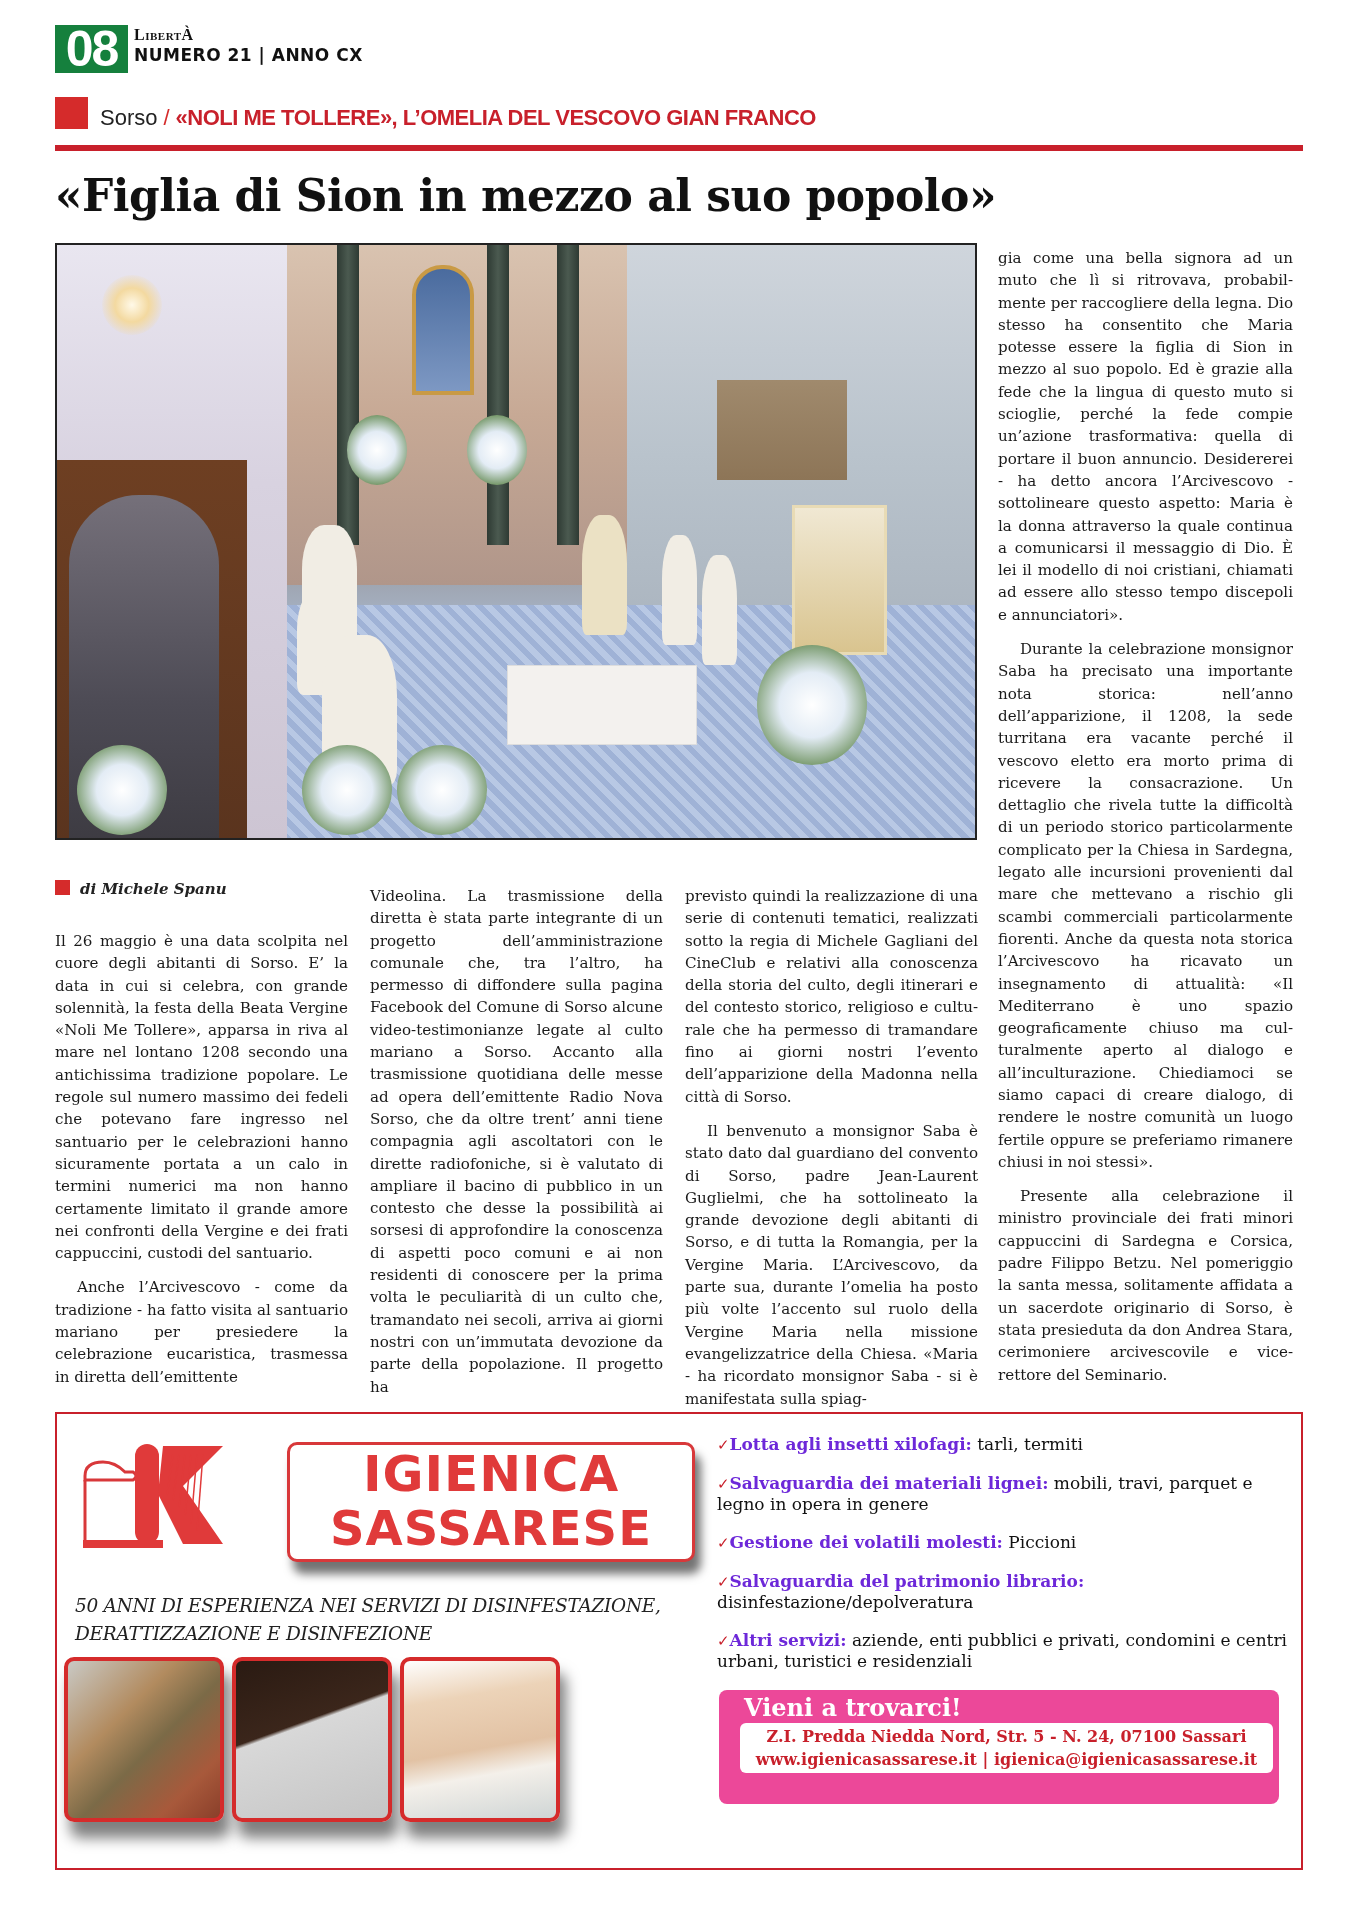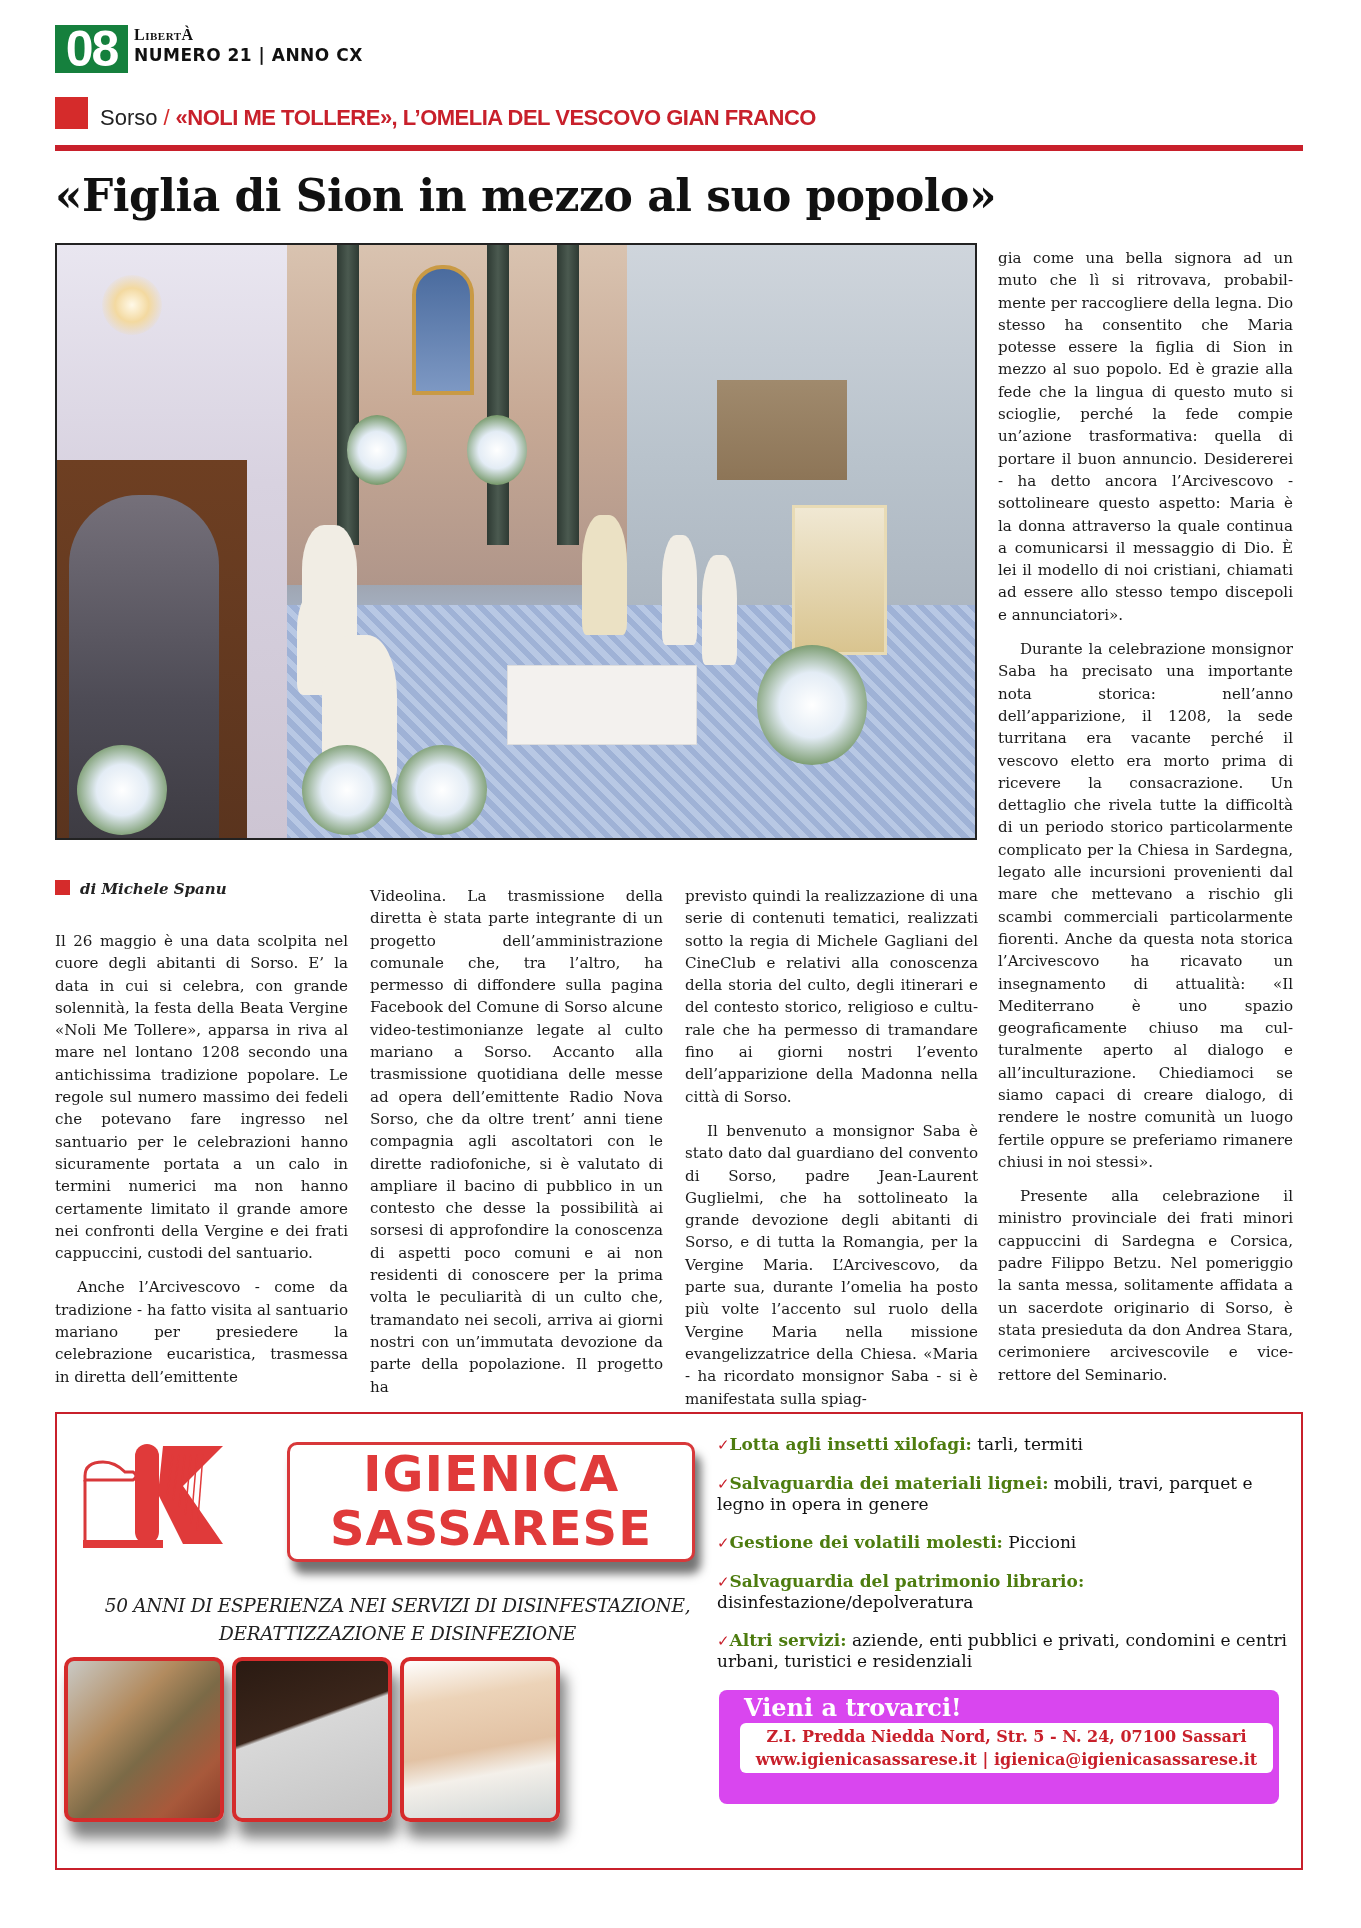--- a/index.html
+++ b/index.html
@@ -55,30 +55,30 @@
   .c4 { left: 998px; top: 235px; width: 295px; }
 
   
   .ad { position: absolute; left: 55px; top: 1412px; width: 1248px; height: 458px; border: 2px solid #c8202b; background: #fff; }
   .ad-logo { position: absolute; left: 18px; top: 22px; width: 155px; height: 120px; }
   .ad-brand-box { position: absolute; left: 230px; top: 28px; width: 408px; height: 120px; border: 3px solid #d8383a; border-radius: 10px; background: #fff;
     box-shadow: 6px 12px 10px rgba(0,0,0,0.55); text-align: center; padding-top: 2px; }
   .ad-brand-1, .ad-brand-2 { font-family: "DejaVu Sans", sans-serif; font-weight: bold; color: #e03a3a; line-height: 54px; }
   .ad-brand-1 { font-size: 50px; letter-spacing: 1px; }
   .ad-brand-2 { font-size: 48px; letter-spacing: 1px; }
-  .ad-tagline { position: absolute; left: 18px; top: 178px; width: 645px; text-align: center; font-family: "DejaVu Serif", serif; font-size: 18.5px; line-height: 28px; color: #222; font-style: italic; letter-spacing: -0.3px; }
+  .ad-tagline { position: absolute; left: 18px; top: 178px; width: 645px; font-family: "DejaVu Serif", serif; font-size: 18.5px; line-height: 28px; color: #222; font-style: italic; letter-spacing: -0.3px; }
   .ad-photo { position: absolute; top: 243px; width: 160px; height: 165px; border: 4px solid #d52b2b; border-radius: 10px; overflow: hidden; box-shadow: 6px 16px 14px rgba(0,0,0,0.5); }
   .ad-photo.p1 { left: 7px; background: linear-gradient(135deg, #c9c9c5 0%, #b28b5f 35%, #7b6a47 55%, #a8593b 80%, #8a3f2a 100%); }
   .ad-photo.p2 { left: 175px; background: linear-gradient(160deg, #2a1a12 0%, #3b261b 40%, #d8d8d8 42%, #c5c5c5 100%); }
   .ad-photo.p3 { left: 343px; background: linear-gradient(170deg, #ffffff 0%, #ecd3b8 25%, #e2c2a4 55%, #f4f0ea 70%, #cfd5d5 100%); }
   .ad-services { position: absolute; left: 660px; top: 20px; width: 570px; font-family: "DejaVu Serif", serif; font-size: 17px; line-height: 20px; color: #111; }
   .ad-service { margin-bottom: 18px; }
   .ad-check { color: #c8202b; font-size: 15px; }
-  .ad-service-title { color: #4d7c0f; font-weight: bold; }
-  .ad-contact { position: absolute; left: 662px; top: 276px; width: 560px; height: 114px; background: #d946ef; border-radius: 8px; padding: 3px 6px 6px 21px; }
+  .ad-service-title { color: #6d28d9; font-weight: bold; }
+  .ad-contact { position: absolute; left: 662px; top: 276px; width: 560px; height: 114px; background: #ec4899; border-radius: 8px; padding: 3px 6px 6px 21px; }
   .ad-contact-title { font-family: "DejaVu Serif", serif; font-weight: bold; font-size: 24px; color: #fff; line-height: 30px; padding-left: 4px; }
   .ad-contact-box { background: #fff; border-radius: 6px; text-align: center; font-family: "DejaVu Serif", serif; font-weight: bold; color: #c8202b; font-size: 16px; line-height: 23px; padding: 2px 0; }
 </style>
 </head>
 <body>
 
 <div class="page-num">08</div>
 <div class="masthead-name">LibertÀ</div>
 <div class="masthead-issue">NUMERO 21 | ANNO CX</div>
 

